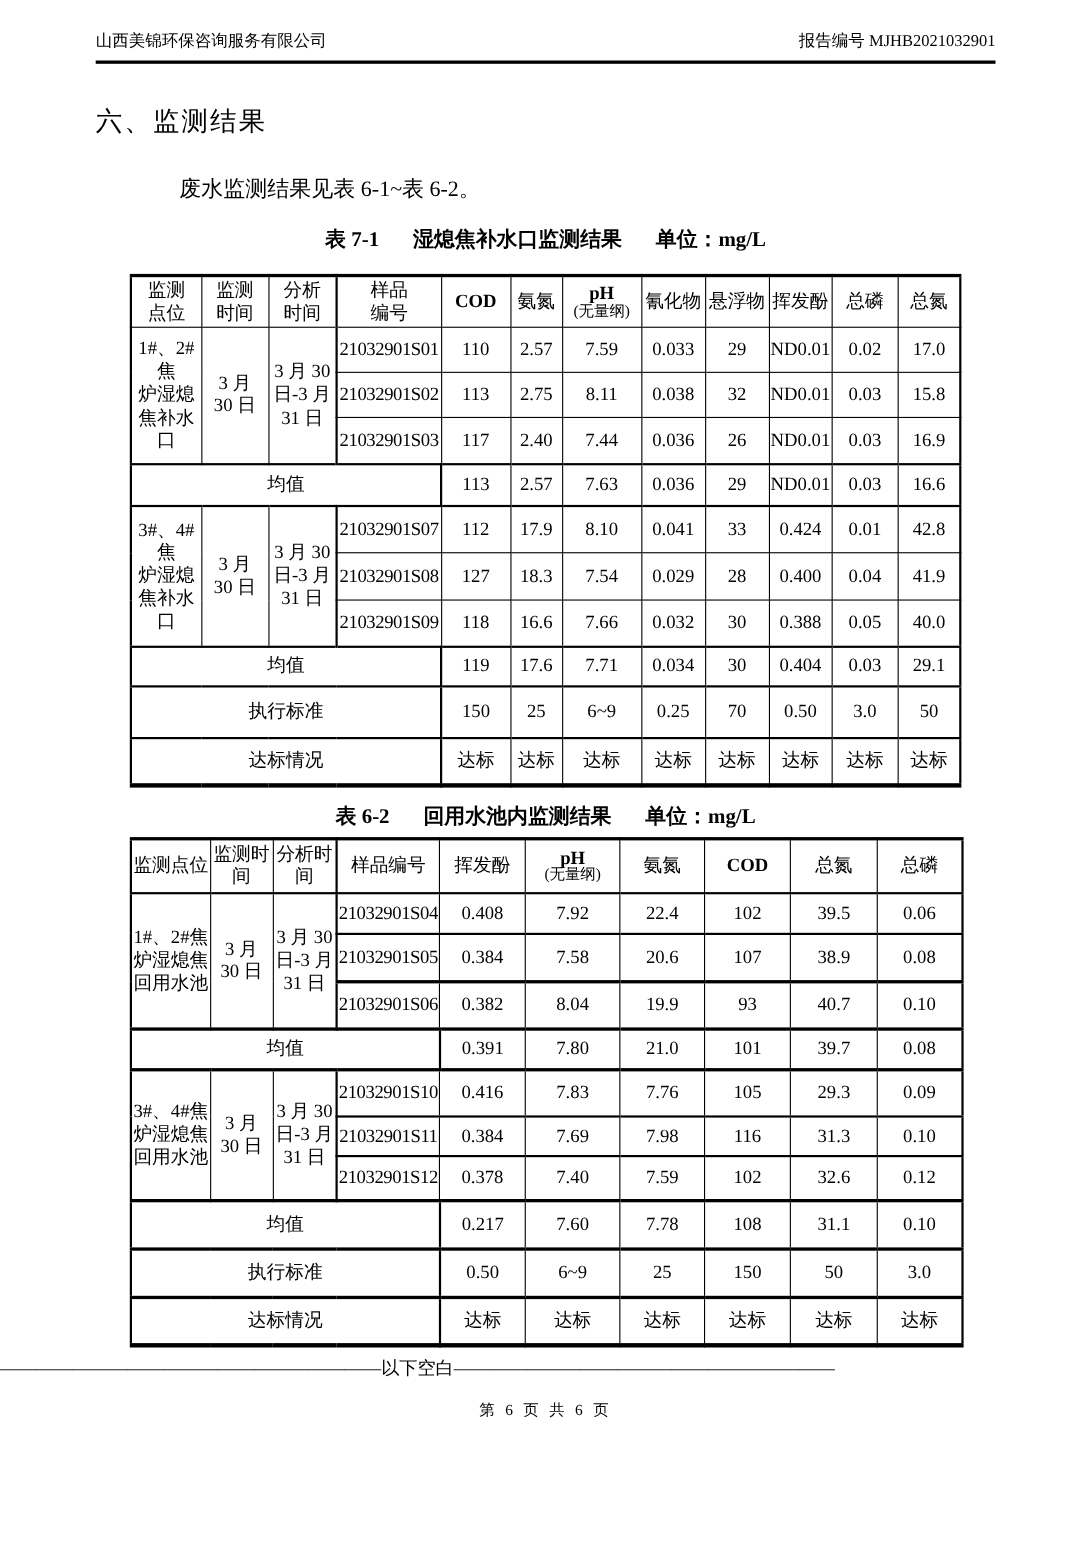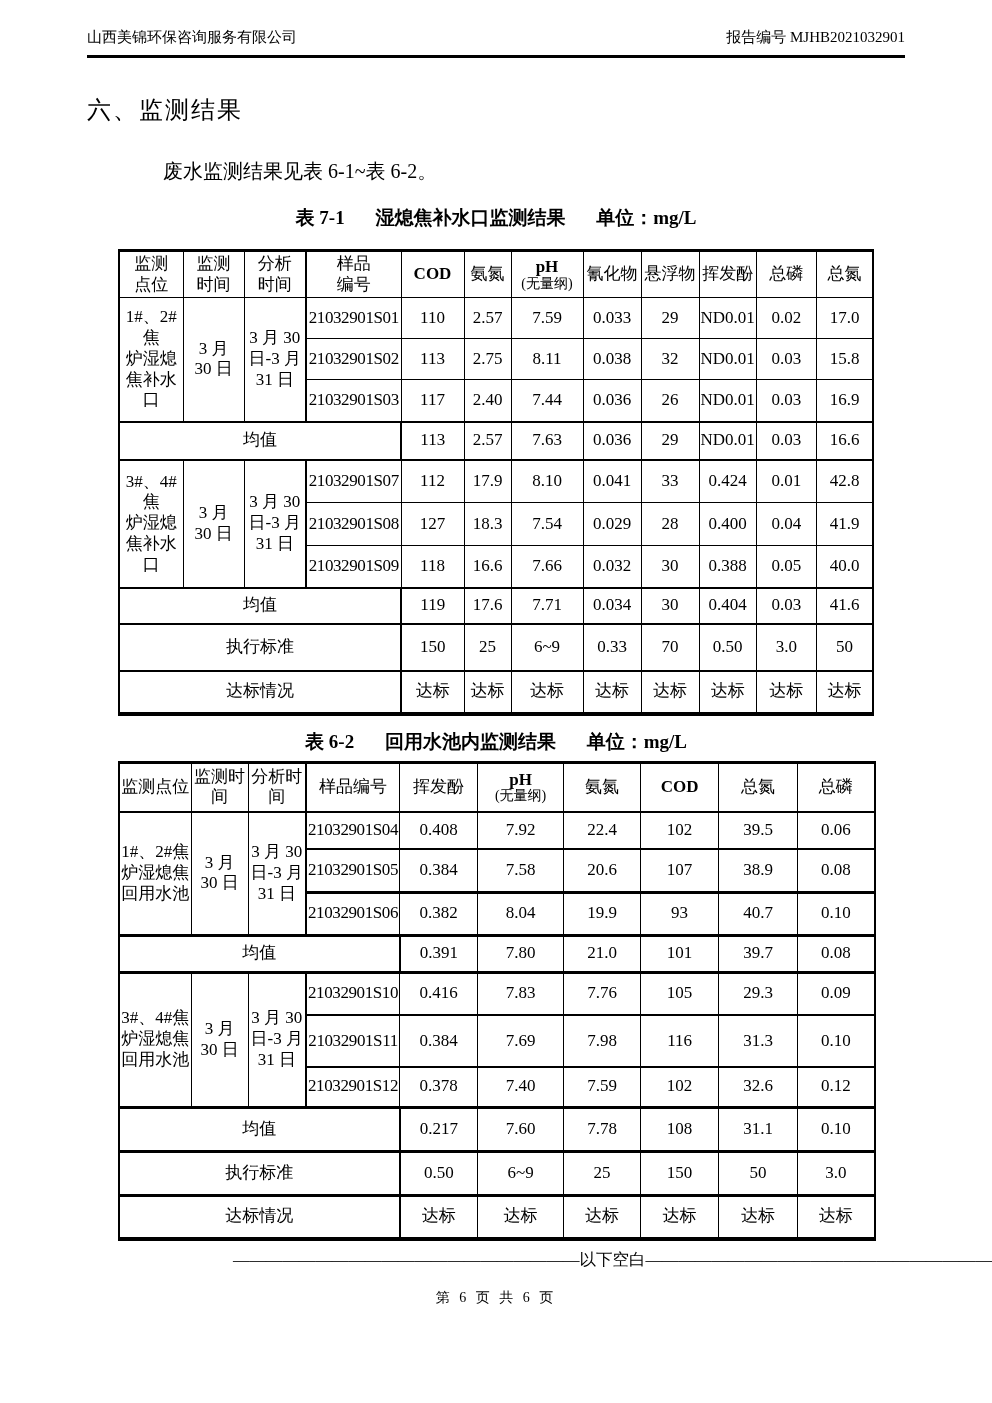--- a/index.html
+++ b/index.html
@@ -36,21 +36,21 @@
   }
   table.t2 td{border-top-width:2px;border-bottom-width:2px;}
   .pre{white-space:pre-line;}
   .vr2{border-right-width:2px !important;}
   tr.sep2 td{border-top-width:2px !important;}
   tr.sep3 td{border-top-width:3px !important;}
   td.sid{font-size:15px;letter-spacing:-0.4px;}
   td.hb{font-weight:bold;}
   .ph-main{font-weight:bold;font-size:17px;line-height:1.05;}
   .ph-sub{font-size:14px;line-height:1.1;}
-  .blank-line{margin-top:8px;text-align:right;font-size:16.5px;white-space:nowrap;}
+  .blank-line{margin-top:8px;text-align:left;font-size:16.5px;white-space:nowrap;}
   .page-no{margin-top:18px;text-align:center;font-size:14px;letter-spacing:3px;}
 </style>
 </head>
 <body>
 
 <div class="page">
 
   <div class="doc-header">
     <span>山西美锦环保咨询服务有限公司</span>
     <span>报告编号 MJHB2021032901</span>
@@ -202,28 +202,28 @@
     </tr>
     <tr class="sep2" style="height:36px">
       <td class="vr2" colspan="4">均值</td>
       <td>119</td>
       <td>17.6</td>
       <td>7.71</td>
       <td>0.034</td>
       <td>30</td>
       <td>0.404</td>
       <td>0.03</td>
-      <td>41.6</td>
+      <td>29.1</td>
     </tr>
     <tr class="sep2" style="height:47px">
       <td class="vr2" colspan="4">执行标准</td>
       <td>150</td>
       <td>25</td>
       <td>6~9</td>
-      <td>0.33</td>
+      <td>0.25</td>
       <td>70</td>
       <td>0.50</td>
       <td>3.0</td>
       <td>50</td>
     </tr>
     <tr class="sep2" style="height:43px">
       <td class="vr2" colspan="4">达标情况</td>
       <td>达标</td>
       <td>达标</td>
       <td>达标</td>
@@ -329,21 +329,21 @@
 日-3 月
 31 日</td>
       <td class="sid">21032901S10</td>
       <td>0.416</td>
       <td>7.83</td>
       <td>7.76</td>
       <td>105</td>
       <td>29.3</td>
       <td>0.09</td>
     </tr>
-    <tr style="height:52px">
+    <tr style="height:36px">
       <td class="sid">21032901S11</td>
       <td>0.384</td>
       <td>7.69</td>
       <td>7.98</td>
       <td>116</td>
       <td>31.3</td>
       <td>0.10</td>
     </tr>
     <tr style="height:40px">
       <td class="sid">21032901S12</td>

